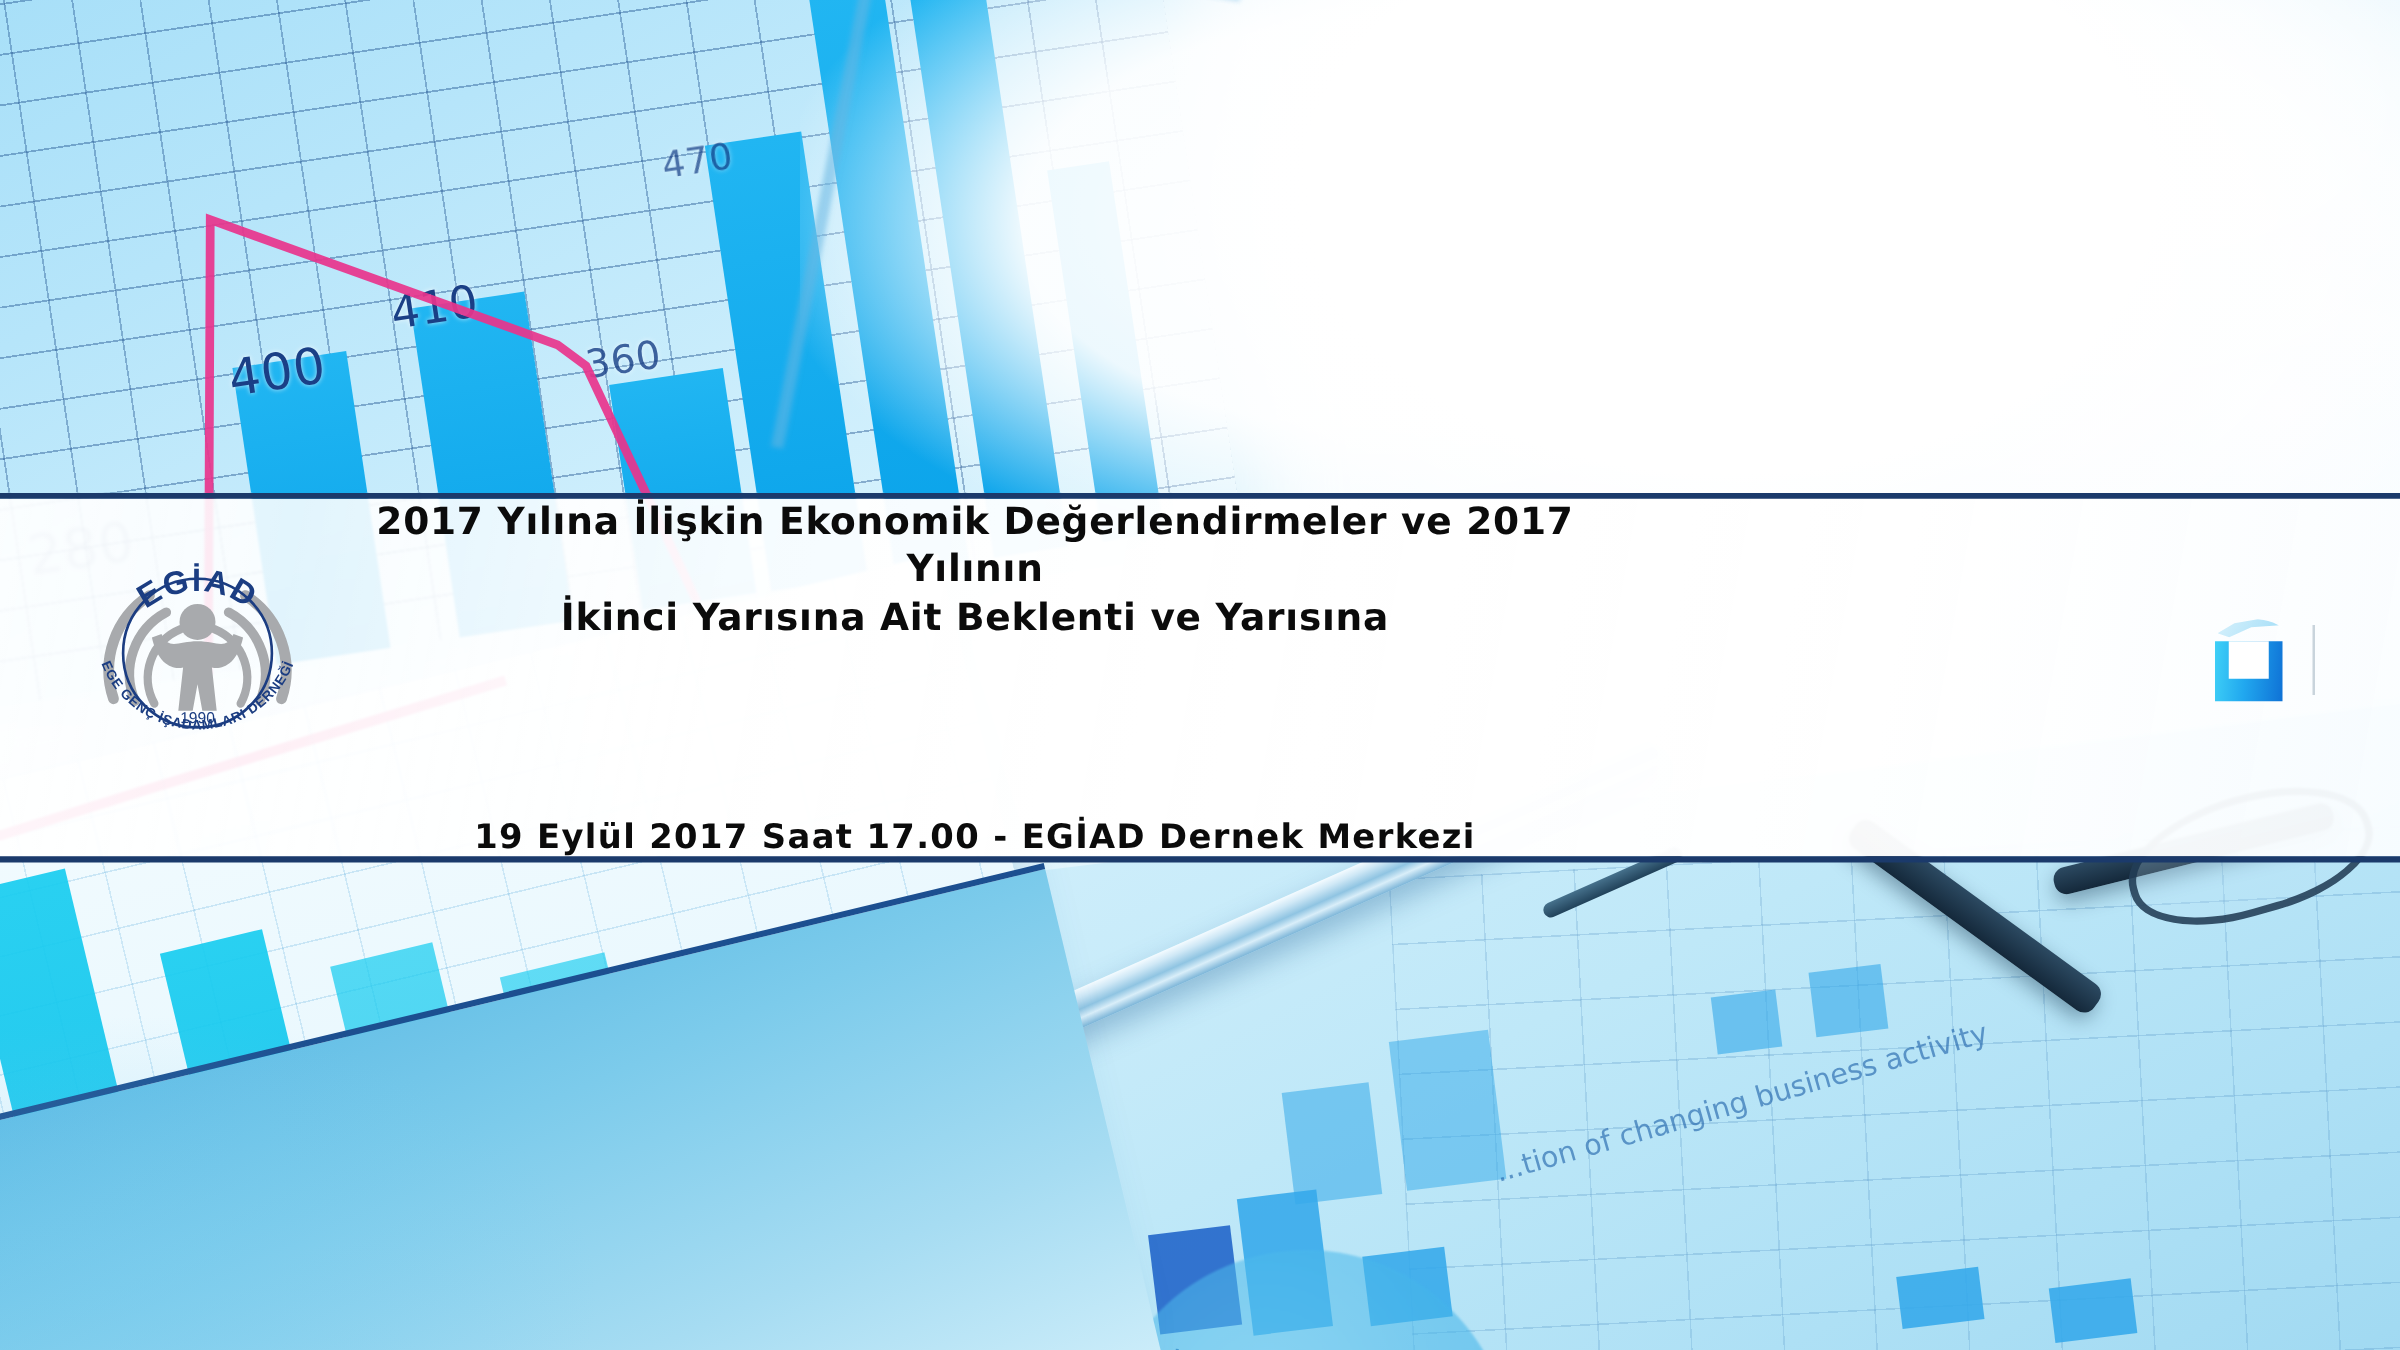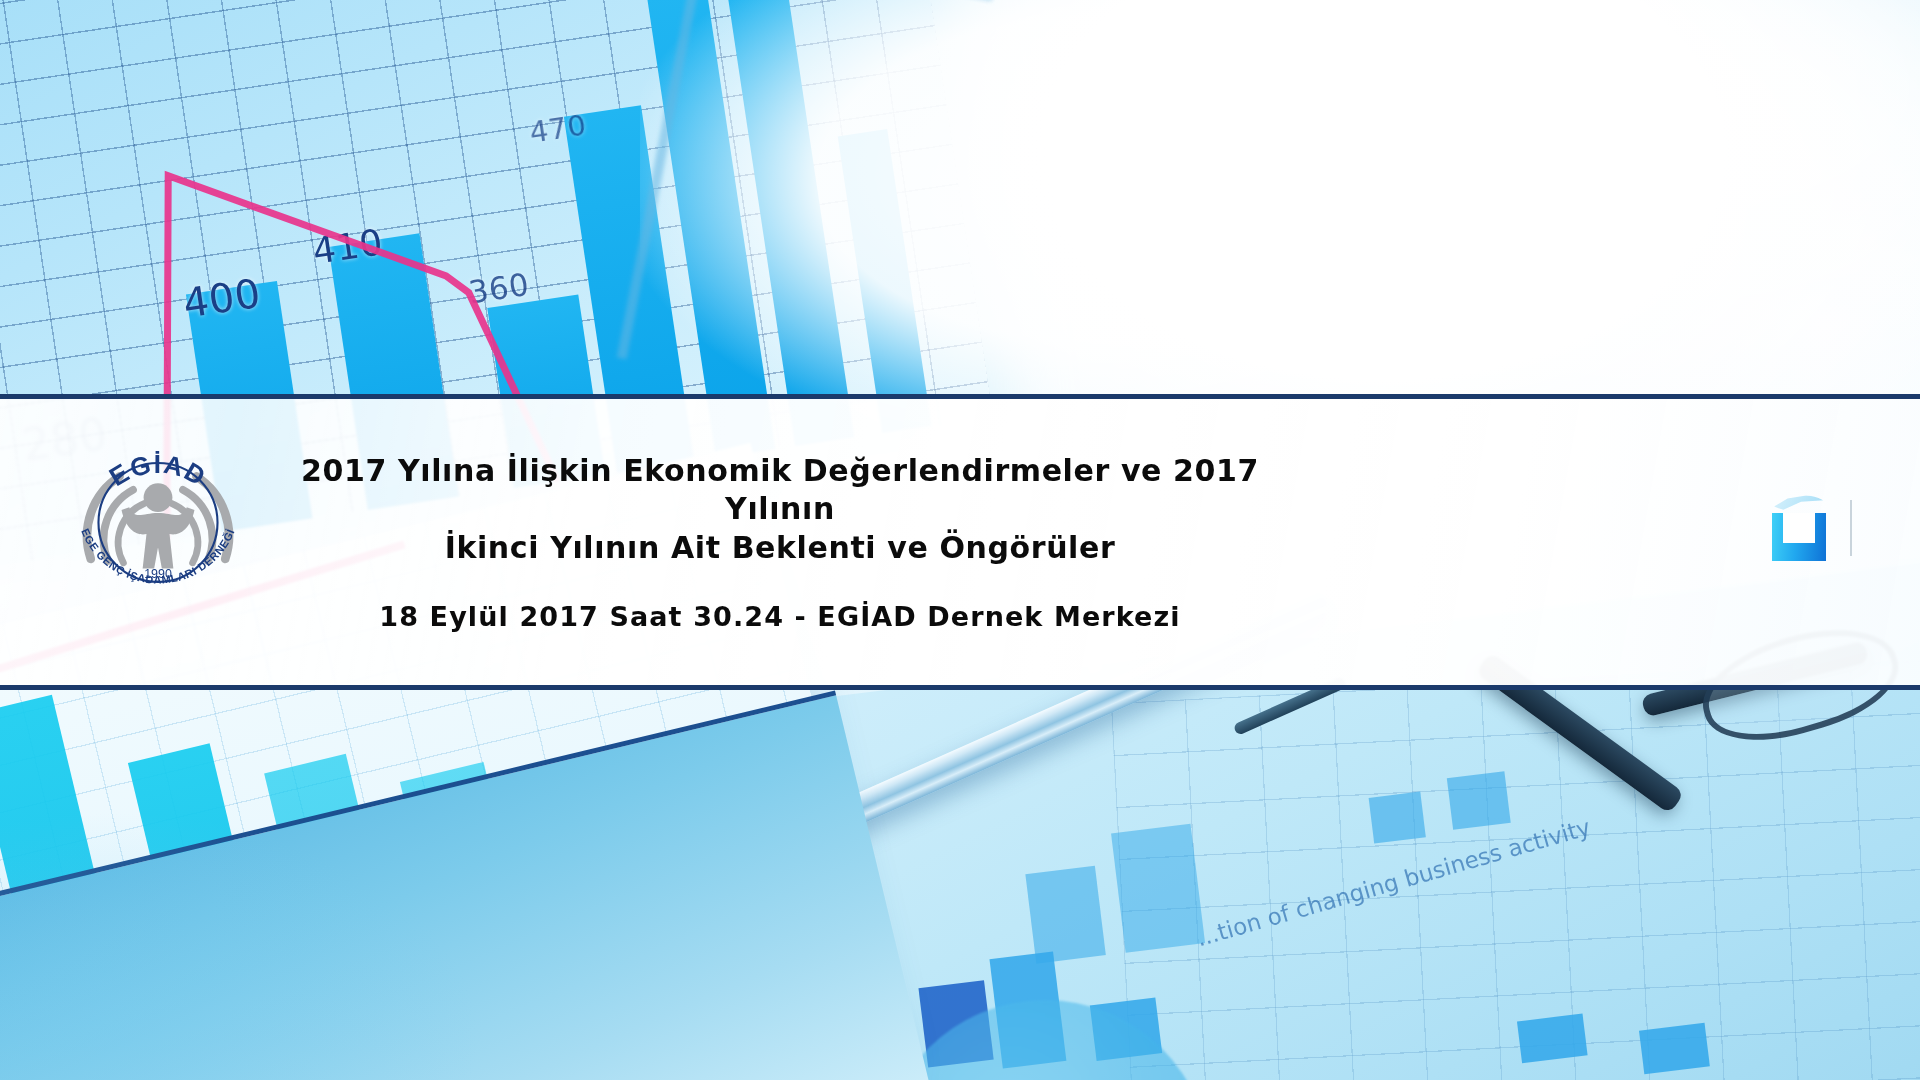--- a/index.html
+++ b/index.html
@@ -172,21 +172,21 @@
 
   
   .egiad {
     position:absolute; left:62px; top:16px; width:192px; height:192px;
   }
   .egiad svg { display:block; width:192px; height:192px; }
 
   
   .texts {
     position:absolute; left:250px; width:1060px; top:0; height:286px;
-    display:flex; flex-direction:column; justify-content:center; align-items:center;
+    display:flex; flex-direction:column; justify-content:space-between; align-items:center;
   }
   .title {
     color:#0b0b0b; font-weight:bold; font-size:30px; line-height:1.28;
     letter-spacing:.6px; text-align:center;
     font-family:"DejaVu Sans", sans-serif;
   }
   .subtitle {
     margin-top:34px; color:#0b0b0b; font-weight:bold; font-size:27px;
     letter-spacing:1.1px; text-align:center;
     font-family:"DejaVu Sans", sans-serif;
@@ -347,23 +347,23 @@
 
         <text font-family="Liberation Sans, sans-serif" font-size="11.4" font-weight="bold" fill="#1b3d82" letter-spacing="0.6">
           <textPath href="#arcBot" startOffset="50%" text-anchor="middle">EGE GENÇ İŞADAMLARI DERNEĞİ</textPath>
         </text>
       </svg>
     </div>
 
     <div class="texts">
       <div class="title">
         <div>2017 Yılına İlişkin Ekonomik Değerlendirmeler ve 2017 Yılının</div>
-        <div>İkinci Yılının Ait Beklenti ve Öngörüler</div>
+        <div>İkinci Yarısına Ait Beklenti ve Yarısına</div>
       </div>
-      <div class="subtitle">18 Eylül 2017 Saat 30.24 - EGİAD Dernek Merkezi</div>
+      <div class="subtitle">19 Eylül 2017 Saat 17.00 - EGİAD Dernek Merkezi</div>
     </div>
 
     <div class="unlu">
       <div class="unlu-mark">
         <div class="swoosh"></div>
         <div class="u"></div>
       </div>
       <div class="unlu-divider"></div>
     </div>
 

